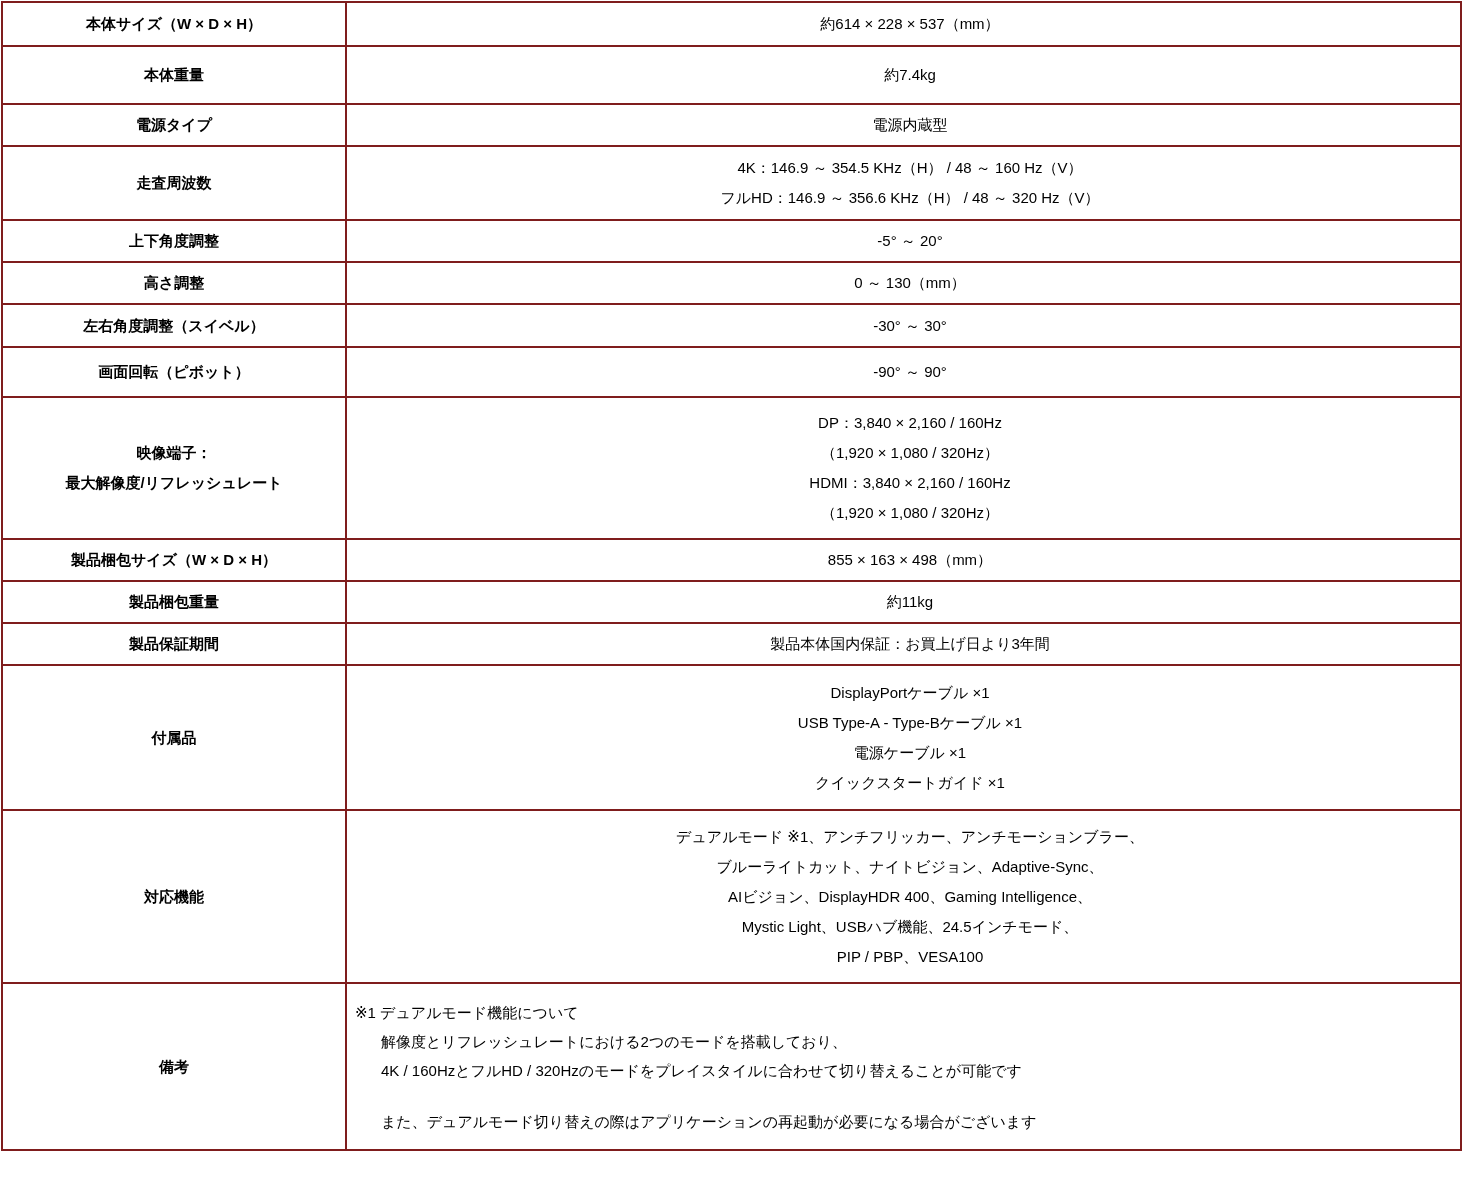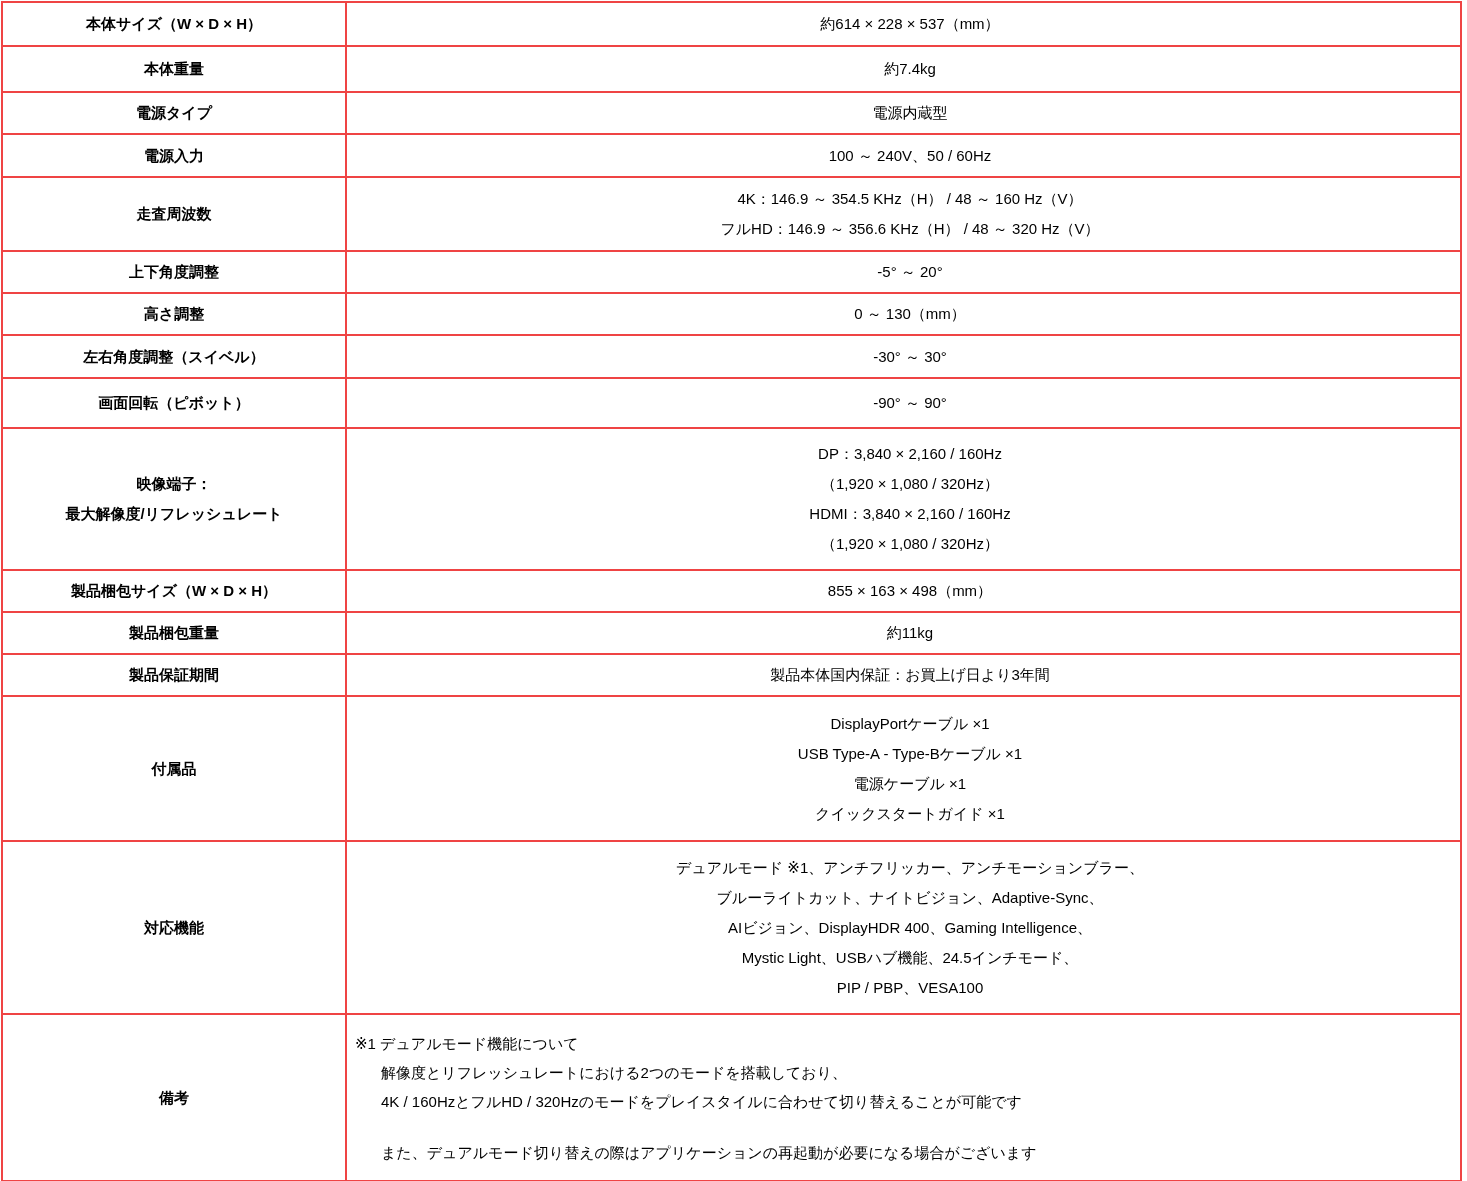--- a/index.html
+++ b/index.html
@@ -16,21 +16,21 @@
     box-sizing: border-box;
     padding: 1px;
   }
   table.spec {
     border-collapse: collapse;
     width: 1461px;
     table-layout: fixed;
   }
   table.spec col.col-label { width: 344px; }
   table.spec th, table.spec td {
-    border: 2px solid #ef4444;
+    border: 2px solid #7f1d1d;
     font-size: 15px;
     line-height: 30px;
     padding: 5px 8px;
     vertical-align: middle;
     box-sizing: border-box;
     overflow: hidden;
   }
   table.spec th {
     font-weight: bold;
     text-align: center;
@@ -59,42 +59,34 @@
     </colgroup>
     <tbody id="spec-body">
         <tr style="height: 44px;">
           <th>
             <div>本体サイズ（W × D × H）</div>
           </th>
           <td>
             <div>約614 × 228 × 537（mm）</div>
           </td>
         </tr>
-        <tr style="height: 46px;">
+        <tr style="height: 58px;">
           <th>
             <div>本体重量</div>
           </th>
           <td>
             <div>約7.4kg</div>
           </td>
         </tr>
         <tr style="height: 37px;">
           <th>
             <div>電源タイプ</div>
           </th>
           <td>
             <div>電源内蔵型</div>
-          </td>
-        </tr>
-        <tr style="height: 43px;">
-          <th>
-            <div>電源入力</div>
-          </th>
-          <td>
-            <div>100 ～ 240V、50 / 60Hz</div>
           </td>
         </tr>
         <tr style="height: 74px;">
           <th>
             <div>走査周波数</div>
           </th>
           <td>
             <div>4K：146.9 ～ 354.5 KHz（H） / 48 ～ 160 Hz（V）</div>
             <div>フルHD：146.9 ～ 356.6 KHz（H） / 48 ～ 320 Hz（V）</div>
           </td>

